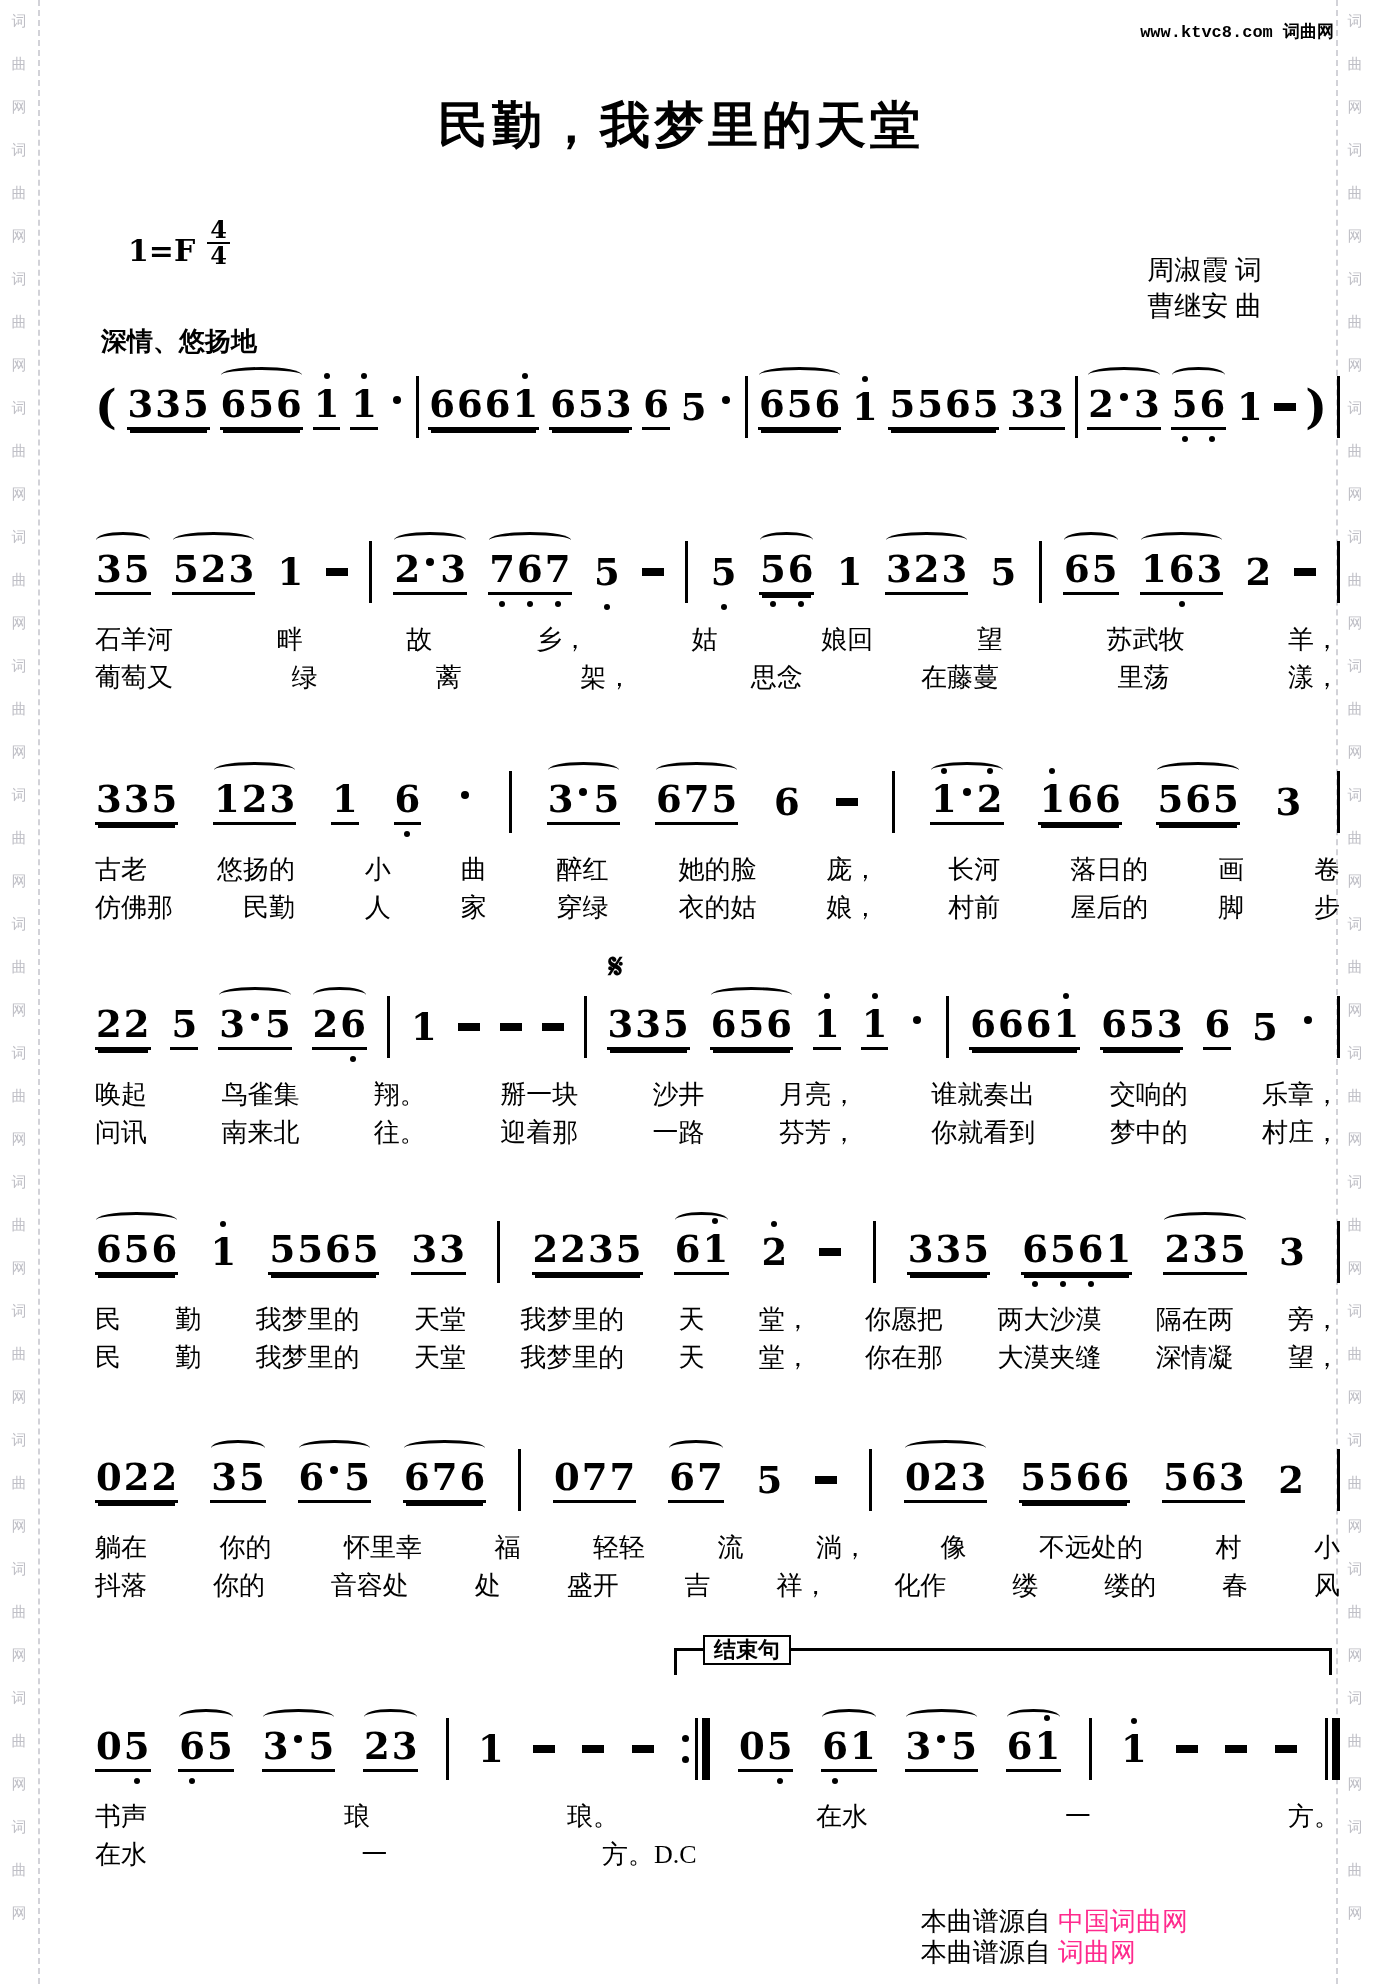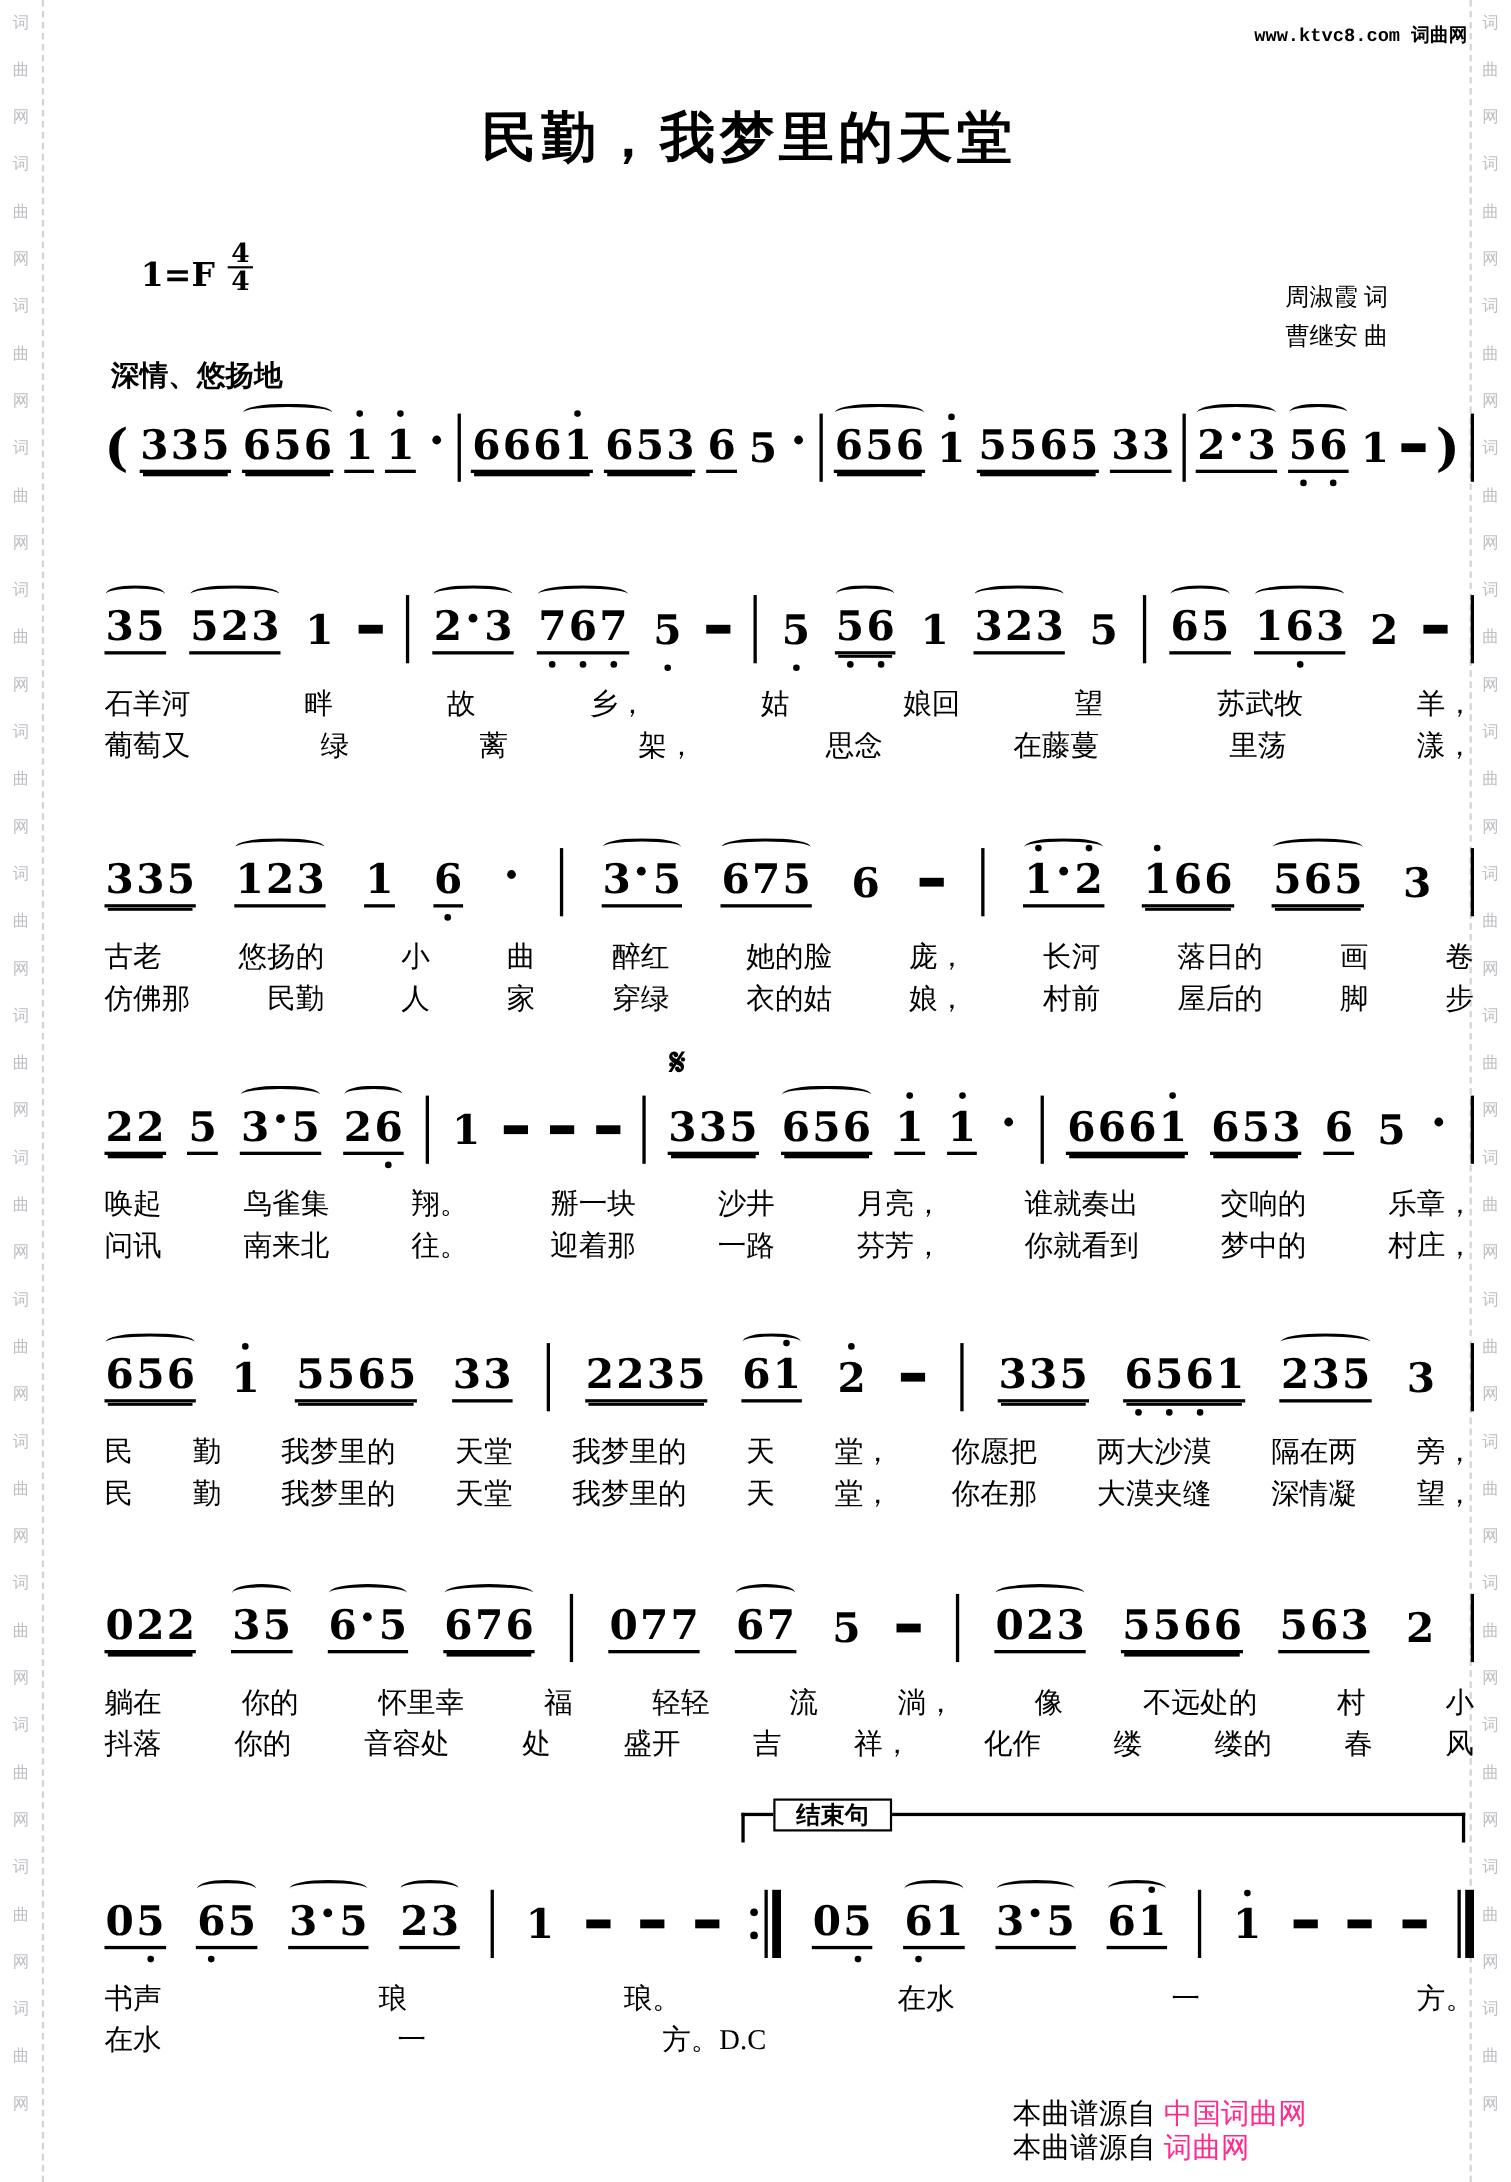--- a/index.html
+++ b/index.html
@@ -19,21 +19,21 @@
   
   #site-header{position:absolute;top:20px;right:40px;
     font-family:"Liberation Mono","DejaVu Sans Mono",monospace;font-size:17px;font-weight:bold;}
   #page-title{position:absolute;top:92px;left:0;right:12px;text-align:center;
     font-family:"Liberation Sans","DejaVu Sans",sans-serif;font-size:50px;font-weight:900;letter-spacing:4px;}
   #key-block{position:absolute;top:218px;left:128px;display:flex;align-items:flex-end;font-weight:bold;}
   #key-tonic{font-size:30px;font-family:"DejaVu Serif",serif;}
   .meter{display:inline-flex;flex-direction:column;align-items:center;margin-left:12px;
          font-size:24px;line-height:24px;font-family:"DejaVu Serif",serif;}
   .meter .mtop{border-bottom:2px solid #000;padding:0 3px;}
-  #credits{position:absolute;top:252px;right:112px;text-align:center;font-size:22px;line-height:36px;}
+  #credits{position:absolute;top:252px;right:112px;text-align:center;font-size:27px;line-height:36px;}
   #tempo{position:absolute;top:324px;left:101px;font-size:26px;font-weight:bold;}
 
   
   #score{position:absolute;left:0;top:0;width:100%;height:100%;}
   .system{position:absolute;left:95px;width:1245px;}
   .notes{display:flex;justify-content:space-between;align-items:center;height:74px;}
   .tk{position:relative;display:inline-flex;align-items:flex-end;
       font-family:"DejaVu Serif","Liberation Serif",serif;font-weight:bold;font-size:37px;line-height:40px;}
   .tk.u1{border-bottom:3px solid #000;padding-bottom:3px;}
   .tk.u2{border-bottom:3px solid #000;padding-bottom:3px;box-shadow:0 6px 0 -3px #000;}
@@ -53,21 +53,21 @@
   .rdots{display:inline-flex;flex-direction:column;justify-content:center;gap:14px;margin-right:6px;height:62px;}
   .rdots i{width:7px;height:7px;border-radius:50%;background:#000;}
   .lyrics{display:flex;justify-content:space-between;font-size:26px;line-height:30px;margin-top:16px;}
   .lyrics + .lyrics{margin-top:8px;}
   .lyric-group{white-space:pre;}
 
   
   .ending{position:absolute;top:-64px;left:46.5%;right:8px;height:24px;
           border-top:3px solid #000;border-left:3px solid #000;border-right:3px solid #000;}
   .ending-label{position:absolute;top:-16px;left:26px;background:#fff;border:2px solid #000;
-                padding:0 19px;font-size:22px;line-height:26px;font-weight:bold;}
+                padding:0 9px;font-size:22px;line-height:26px;font-weight:bold;}
 
   
   #footer{position:absolute;right:186px;bottom:16px;font-size:26px;line-height:31px;
           font-family:"Liberation Sans","DejaVu Sans",sans-serif;}
   .pink{color:#ff2a8d;}
 </style>
 </head>
 <body>
 
 <div id="wm-left" class="wm-col">

